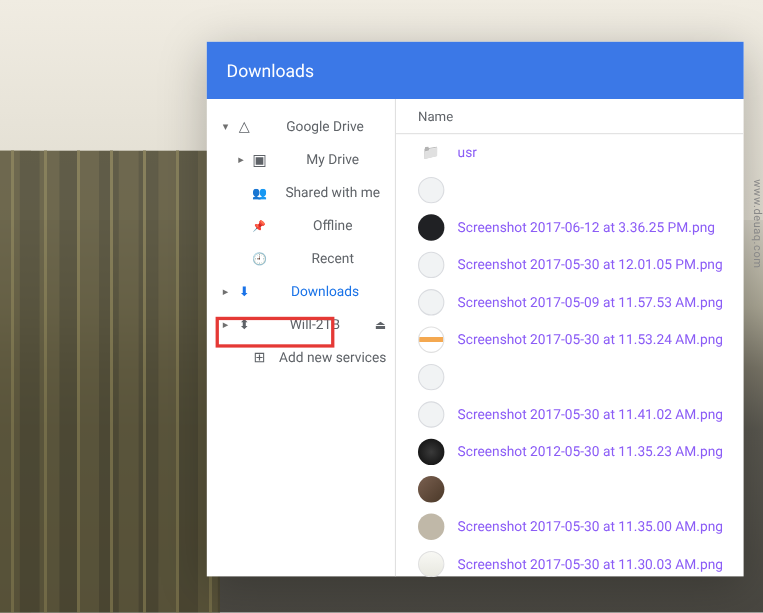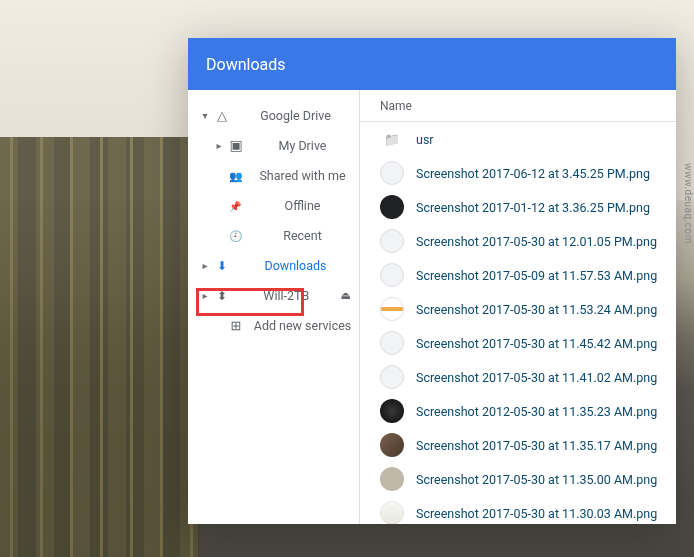--- a/index.html
+++ b/index.html
@@ -130,21 +130,21 @@
 .file-list {
   flex: 1;
   overflow-y: auto;
 }
 .file-row {
   display: flex;
   align-items: center;
   height: 34px;
   padding-left: 20px;
   font-size: 12.5px;
-  color: #0c4a6e;
+  color: #8b5cf6;
   cursor: pointer;
 }
 .file-row .thumb {
   width: 24px;
   height: 24px;
   margin-right: 12px;
   border-radius: 50%;
   flex-shrink: 0;
   display: flex;
   align-items: center;
@@ -282,53 +282,50 @@
       </div>
       <div class="file-list">
         <div class="file-row">
           <span class="thumb t-folder">
               <span class="ic-folder"></span>
             </span>
           <span class="fname">usr</span>
         </div>
         <div class="file-row">
           <span class="thumb t-white"></span>
-          <span class="fname">Screenshot 2017-06-12 at 3.45.25 PM.png</span>
         </div>
         <div class="file-row">
           <span class="thumb t-dark"></span>
-          <span class="fname">Screenshot 2017-01-12 at 3.36.25 PM.png</span>
+          <span class="fname">Screenshot 2017-06-12 at 3.36.25 PM.png</span>
         </div>
         <div class="file-row">
           <span class="thumb t-white"></span>
           <span class="fname">Screenshot 2017-05-30 at 12.01.05 PM.png</span>
         </div>
         <div class="file-row">
           <span class="thumb t-white"></span>
           <span class="fname">Screenshot 2017-05-09 at 11.57.53 AM.png</span>
         </div>
         <div class="file-row">
           <span class="thumb t-orange"></span>
           <span class="fname">Screenshot 2017-05-30 at 11.53.24 AM.png</span>
         </div>
         <div class="file-row">
           <span class="thumb t-white"></span>
-          <span class="fname">Screenshot 2017-05-30 at 11.45.42 AM.png</span>
         </div>
         <div class="file-row">
           <span class="thumb t-white"></span>
           <span class="fname">Screenshot 2017-05-30 at 11.41.02 AM.png</span>
         </div>
         <div class="file-row">
           <span class="thumb t-dark2"></span>
           <span class="fname">Screenshot 2012-05-30 at 11.35.23 AM.png</span>
         </div>
         <div class="file-row">
           <span class="thumb t-photo"></span>
-          <span class="fname">Screenshot 2017-05-30 at 11.35.17 AM.png</span>
         </div>
         <div class="file-row">
           <span class="thumb t-blur"></span>
           <span class="fname">Screenshot 2017-05-30 at 11.35.00 AM.png</span>
         </div>
         <div class="file-row">
           <span class="thumb t-light"></span>
           <span class="fname">Screenshot 2017-05-30 at 11.30.03 AM.png</span>
         </div>
       </div>

